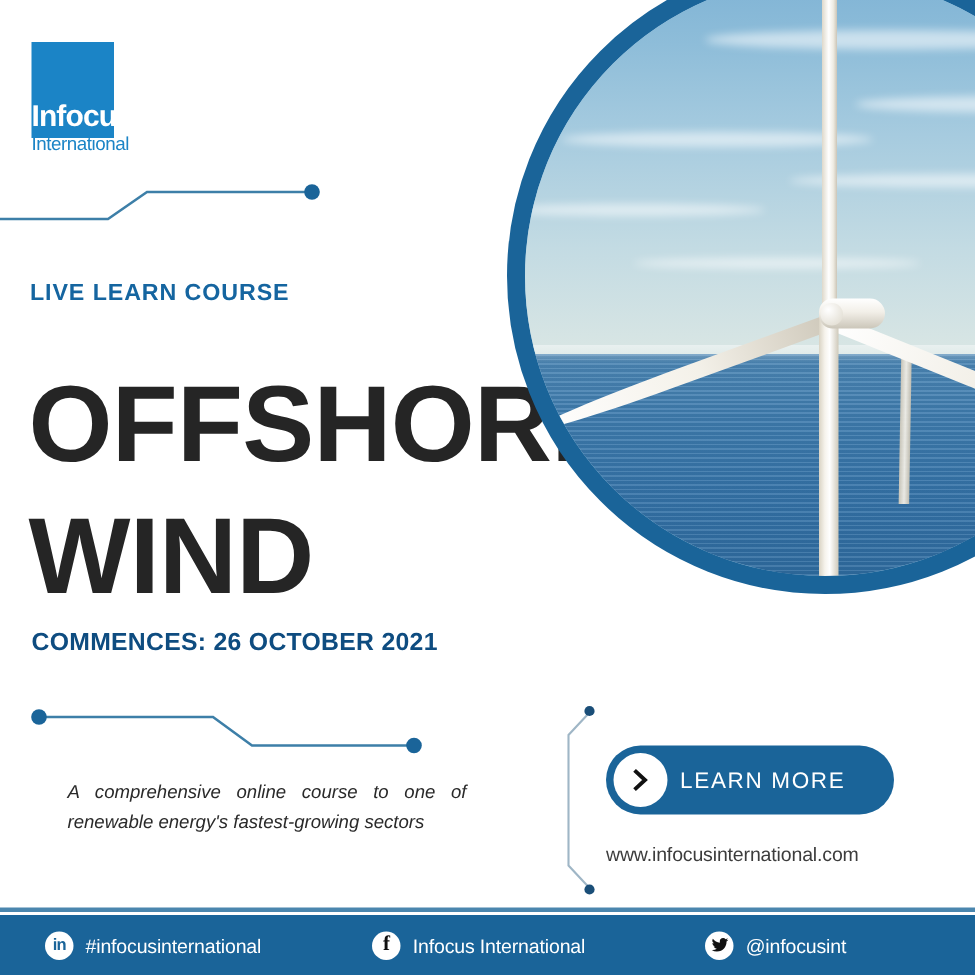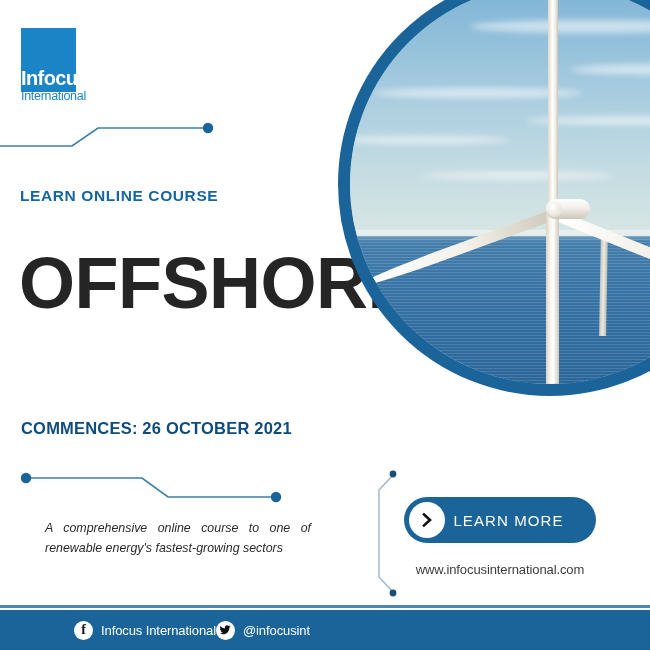--- a/index.html
+++ b/index.html
@@ -276,21 +276,21 @@
     font-weight: 400;
     letter-spacing: 1.1px;
     padding-right: 24px;
   }
 
   .website {
     position: absolute;
     left: 404px;
     top: 562px;
     width: 192px;
-    text-align: center;
+    text-align: left;
     font-size: 13px;
     color: #3c3c3c;
     letter-spacing: -0.1px;
     white-space: nowrap;
   }
 
   
   .footer-rule {
     position: absolute;
     left: 0;
@@ -310,21 +310,21 @@
     align-items: center;
   }
   .social {
     display: flex;
     align-items: center;
     gap: 8px;
     cursor: pointer;
   }
   .social-1 { margin-left: 30px; }
   .social-2 { margin-left: 74px; }
-  .social-3 { }
+  .social-3 { margin-left: 80px; }
   .si {
     width: 19px;
     height: 19px;
     border-radius: 50%;
     background: #ffffff;
     display: flex;
     align-items: center;
     justify-content: center;
     flex: 0 0 auto;
   }
@@ -359,24 +359,25 @@
     <div class="logo-square"></div>
     <div class="logo-infocus">Infocus</div>
     <div class="logo-international">International</div>
   </div>
 
   <svg class="decor-svg" width="230" height="40" style="left:0; top:120px;">
     <polyline points="0,26 72,26 98,8 204,8" fill="none" stroke="#3d7fa8" stroke-width="1.7"></polyline>
     <circle cx="208" cy="8" r="5.2" fill="#1A6499"></circle>
   </svg>
 
-  <div class="kicker">LEARN ONLINE COURSE</div>
+  <div class="kicker">LIVE LEARN COURSE</div>
 
   <div class="headline">
     <span class="l1">OFFSHORE</span>
+    <span class="l2">WIND</span>
   </div>
 
   <div class="commences">COMMENCES: 26 OCTOBER 2021</div>
 
   <svg class="decor-svg" width="300" height="45" style="left:0; top:468px;">
     <polyline points="27,10 142,10 168,29 273,29" fill="none" stroke="#3d7fa8" stroke-width="1.7"></polyline>
     <circle cx="26" cy="10" r="5.2" fill="#1A6499"></circle>
     <circle cx="276" cy="29" r="5.2" fill="#1A6499"></circle>
   </svg>
 
@@ -418,20 +419,26 @@
       </svg>
     </span>
     <span class="btn-label">LEARN MORE</span>
   </button>
 
   <div class="website">www.infocusinternational.com</div>
 
   <div class="footer-rule"></div>
   <div class="footer">
 
+    <div class="social social-1">
+      <span class="si">
+        <span class="si-in">in</span>
+      </span>
+      <span class="social-label">#infocusinternational</span>
+    </div>
 
     <div class="social social-2">
       <span class="si">
         <span class="si-fb">f</span>
       </span>
       <span class="social-label">Infocus International</span>
     </div>
 
     <div class="social social-3">
       <span class="si">

